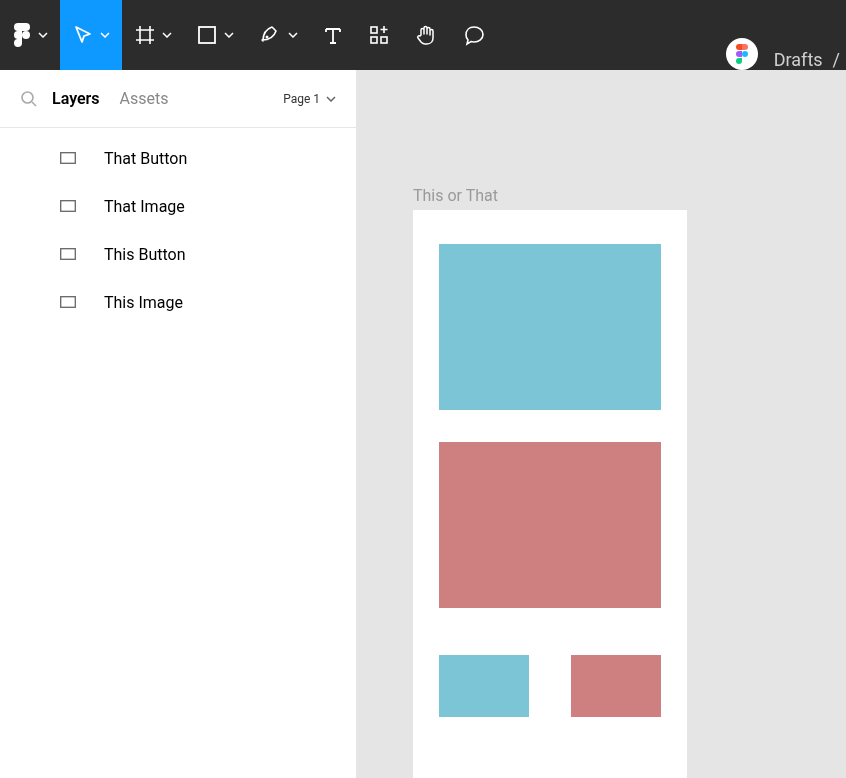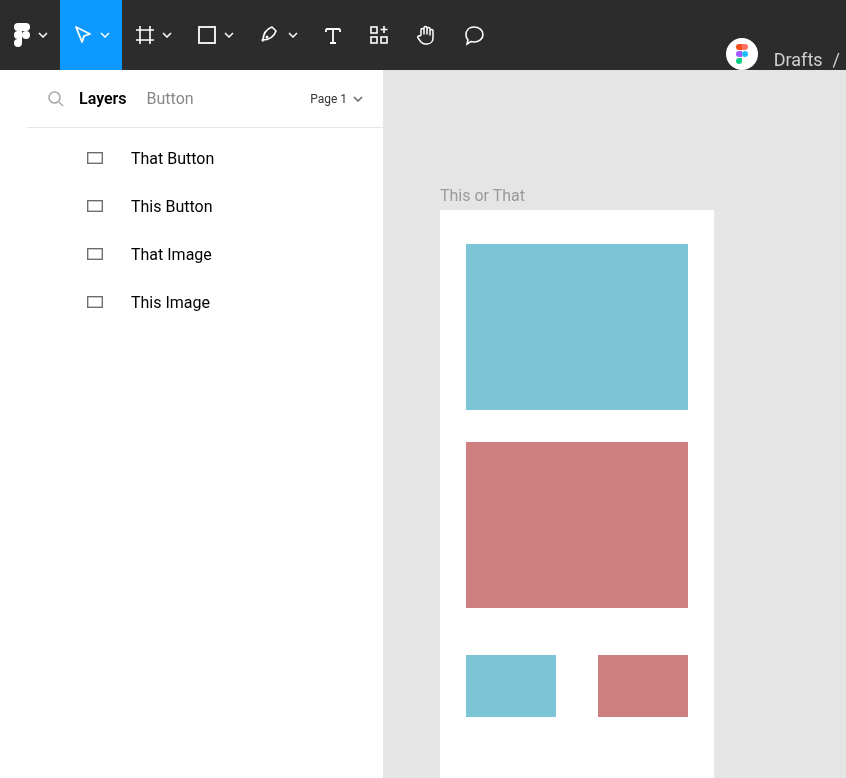--- a/index.html
+++ b/index.html
@@ -35,21 +35,20 @@
     background: #fff; display: flex; align-items: center; justify-content: center;
     margin-right: 16px;
   }
   .breadcrumb {
     font-size: 18px; color: #d0d0d0; display: flex; align-items: center; gap: 10px;
     padding-right: 6px;
   }
   .main {
     display: flex;
     height: calc(778px - 70px);
-    margin-left: 27px;
   }
   .sidebar {
     width: 357px;
     border-right: 1px solid #e6e6e6;
     background: #fff;
     display: flex;
     flex-direction: column;
   }
   .sidebar-header {
     height: 58px;
@@ -187,21 +186,21 @@
 
 <div class="main">
   <div class="sidebar">
     <div class="sidebar-header">
       <svg width="18" height="18">
           <circle cx="7.5" cy="7.5" r="5.5" stroke="#aaa" stroke-width="1.6" fill="none"></circle>
           <path d="M12 12l4 4" stroke="#aaa" stroke-width="1.6"></path>
         </svg>
       <div class="tabs">
         <div class="tab active">Layers</div>
-        <div class="tab">Button</div>
+        <div class="tab">Assets</div>
       </div>
       <div class="page-select">
         <span>Page 1</span>
         <svg width="10" height="6">
             <path d="M1 1l4 4 4-4" stroke="#666" stroke-width="1.5" fill="none"></path>
           </svg>
       </div>
     </div>
     <div class="layers-list">
       <div class="layer-row frame">
@@ -213,27 +212,27 @@
       <div class="layer-row child">
         <svg width="16" height="12">
             <rect x="0.7" y="0.7" width="14.6" height="10.6" stroke="#666" stroke-width="1.3" fill="none"></rect>
           </svg>
         <span>That Button</span>
       </div>
       <div class="layer-row child">
         <svg width="16" height="12">
             <rect x="0.7" y="0.7" width="14.6" height="10.6" stroke="#666" stroke-width="1.3" fill="none"></rect>
           </svg>
+        <span>That Image</span>
+      </div>
+      <div class="layer-row child">
+        <svg width="16" height="12">
+            <rect x="0.7" y="0.7" width="14.6" height="10.6" stroke="#666" stroke-width="1.3" fill="none"></rect>
+          </svg>
         <span>This Button</span>
-      </div>
-      <div class="layer-row child">
-        <svg width="16" height="12">
-            <rect x="0.7" y="0.7" width="14.6" height="10.6" stroke="#666" stroke-width="1.3" fill="none"></rect>
-          </svg>
-        <span>That Image</span>
       </div>
       <div class="layer-row child">
         <svg width="16" height="12">
             <rect x="0.7" y="0.7" width="14.6" height="10.6" stroke="#666" stroke-width="1.3" fill="none"></rect>
           </svg>
         <span>This Image</span>
       </div>
     </div>
   </div>
 

